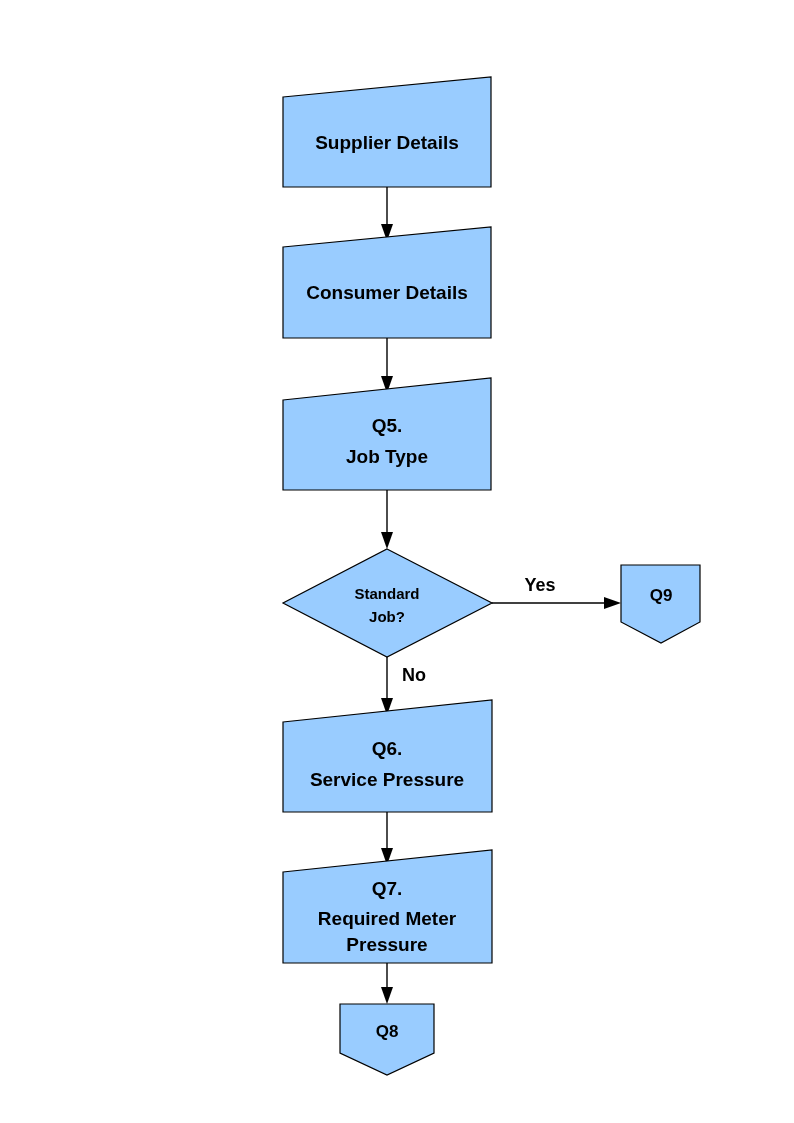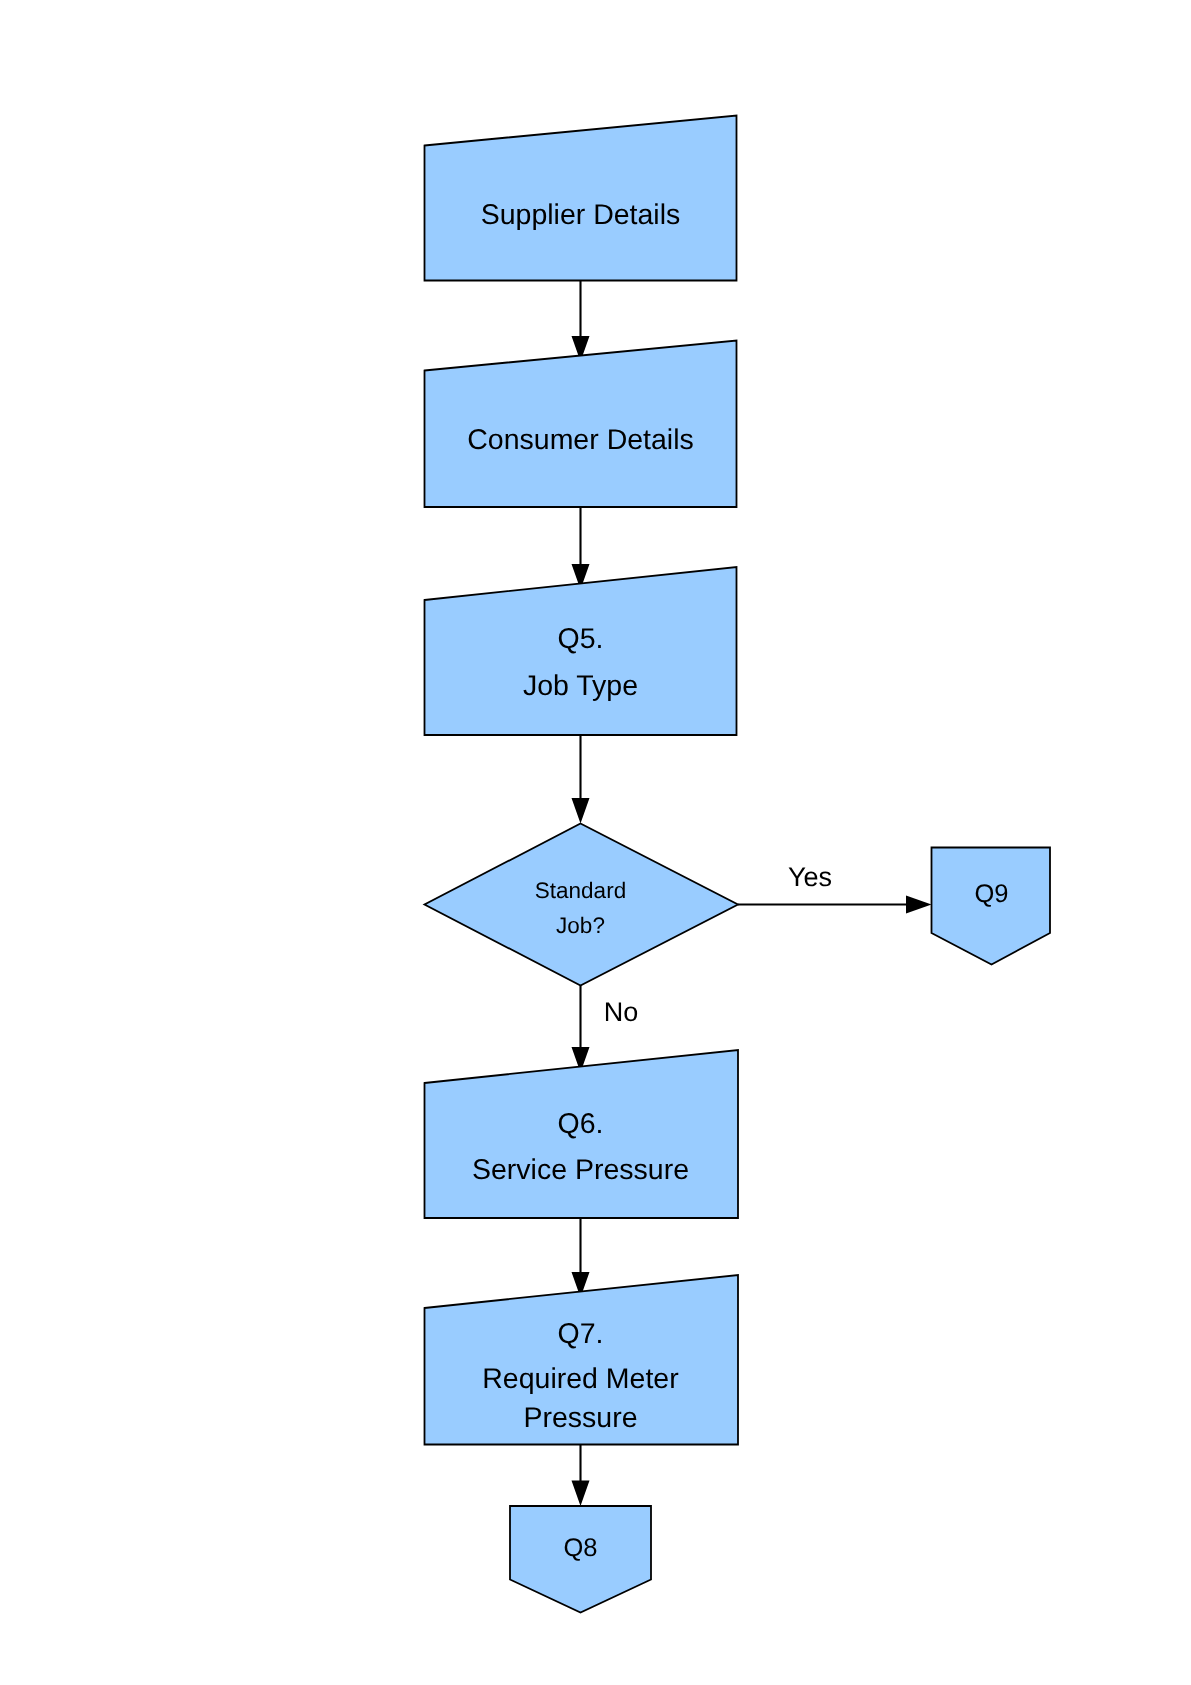--- a/index.html
+++ b/index.html
@@ -10,20 +10,21 @@
   }
   body {
     font-family: "Liberation Sans", sans-serif;
   }
   #canvas {
     position: relative;
     width: 794px;
     height: 1123px;
     background: #ffffff;
     overflow: hidden;
+    font-weight: bold;
   }
   #flow-svg {
     position: absolute;
     left: 0;
     top: 0;
     width: 794px;
     height: 1123px;
   }
   .node-shape {
     fill: #99ccff;

